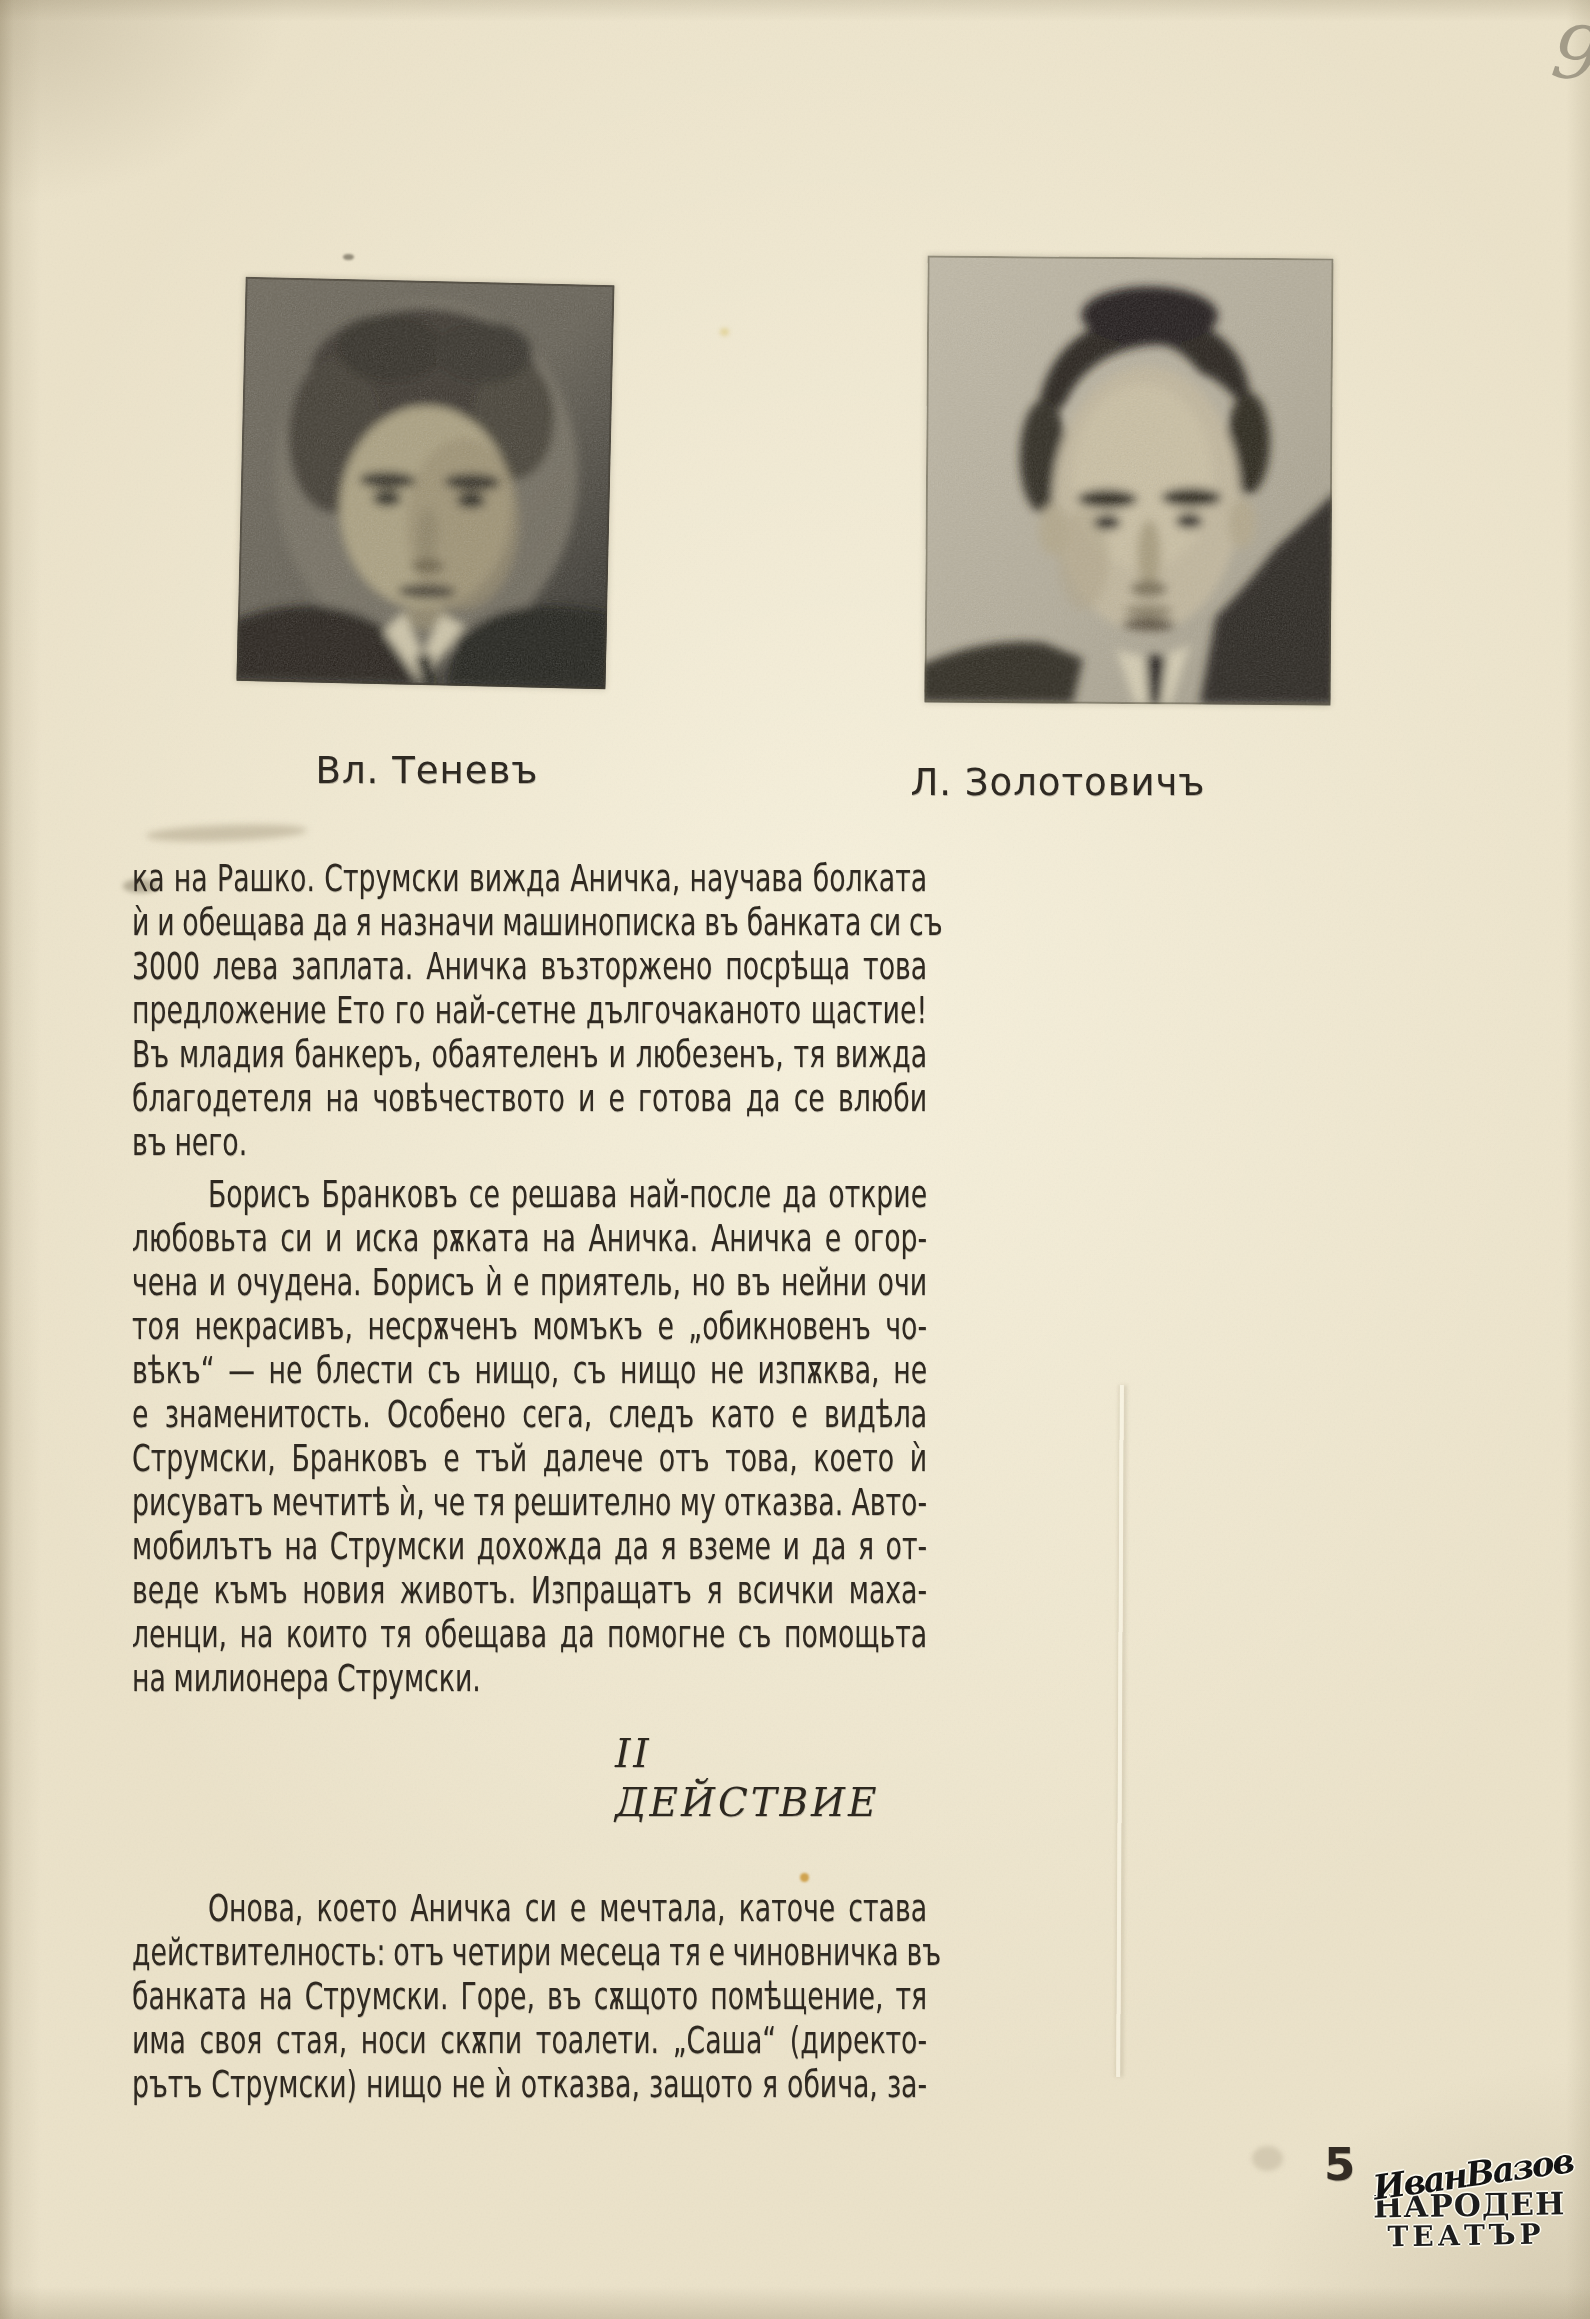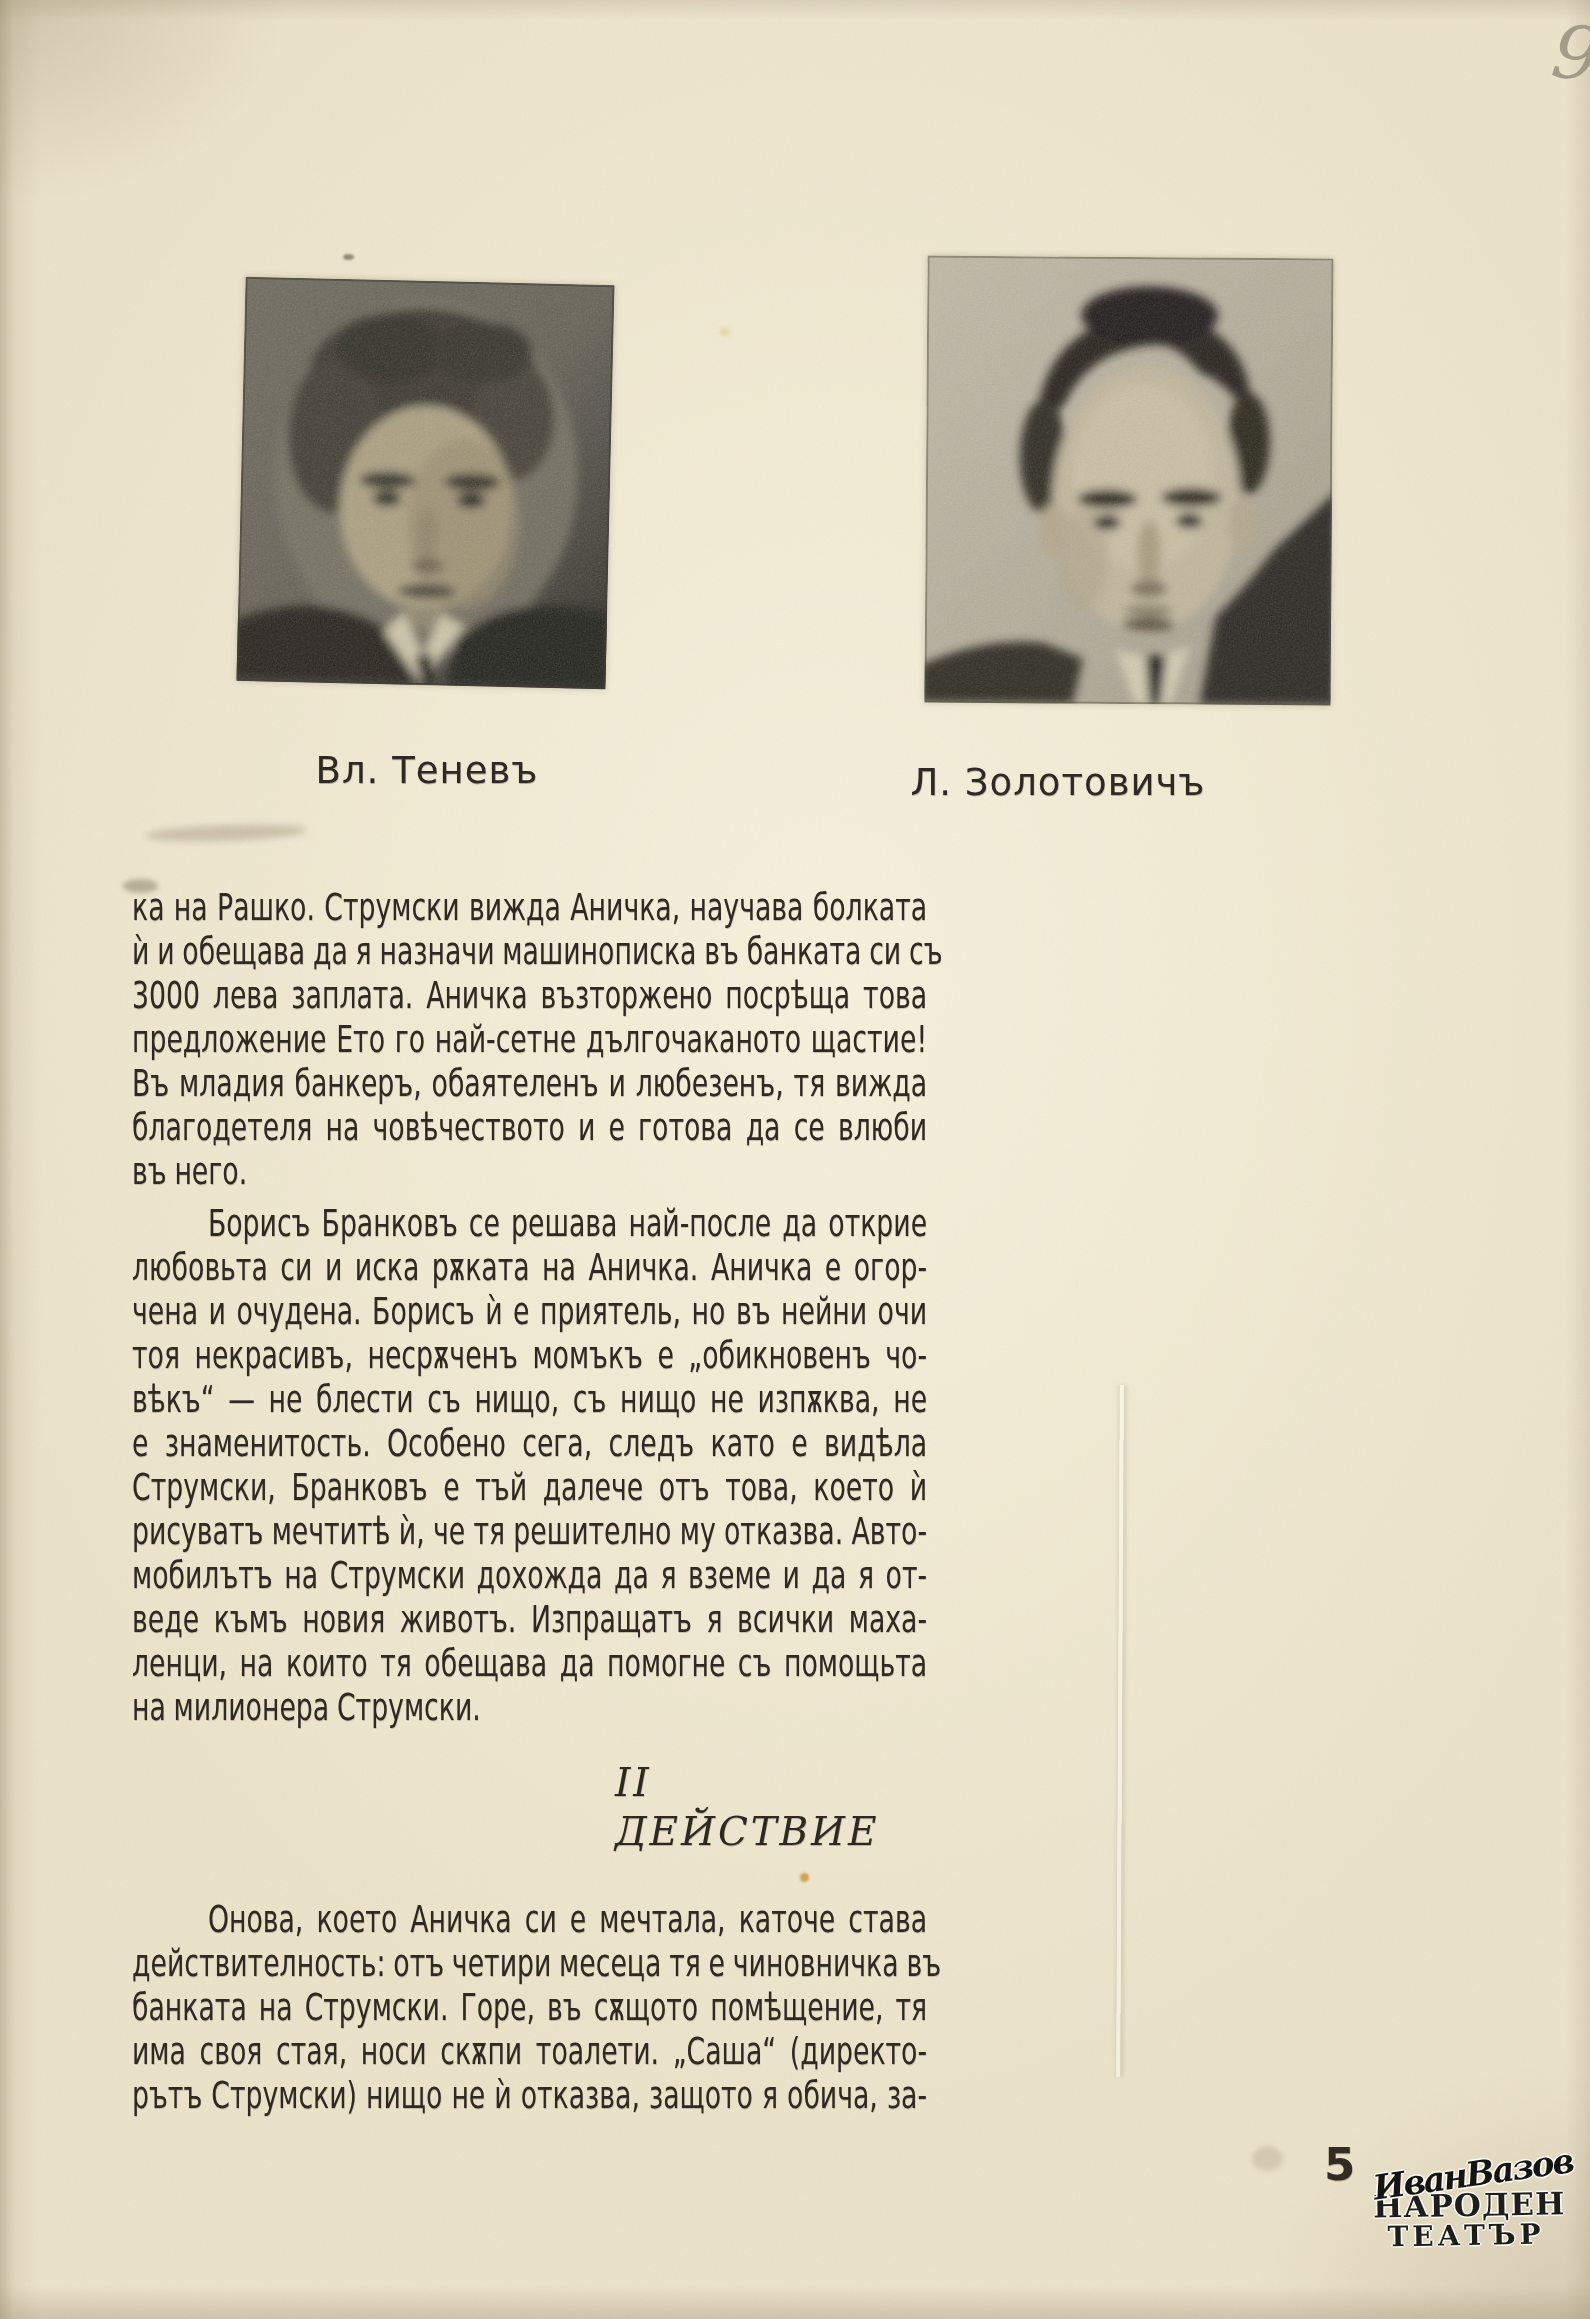--- a/index.html
+++ b/index.html
@@ -24,36 +24,36 @@
   .photo2{left:926px;top:257px;width:406px;height:447px;transform:rotate(0.4deg);}
   
   .caption{
     position:absolute;z-index:3;text-align:center;
     font-size:37px;letter-spacing:1px;color:#2e2922;
     text-shadow:0.5px 0.5px 0 rgba(46,41,34,.3);
   }
   .caption1{left:244px;top:749px;width:366px;}
   .caption2{left:868px;top:761px;width:380px;}
   
-  .textblock{position:absolute;left:132px;top:885px;width:795px;z-index:3;}
+  .textblock{position:absolute;left:132px;top:856px;width:795px;z-index:3;}
   .line{
     width:1131px;transform:scaleX(0.703);transform-origin:0 0;
     font-size:38px;line-height:44px;height:44px;
     color:#2f2921;text-align:justify;text-align-last:justify;
     text-shadow:0.5px 0.5px 0 rgba(47,41,33,.22);
     word-spacing:-1px;white-space:nowrap;
   }
   .line.indent{text-indent:108px;}
   .line.short{text-align-last:left;}
   .para{margin:0;}
   .para + .para{margin-top:8px;}
   .act-heading{
     font-family:"DejaVu Serif",serif;font-style:italic;font-weight:500;
     font-size:39px;line-height:49px;letter-spacing:2.9px;color:#2d2820;
-    margin:29px 0 41px 483px;
+    margin:29px 0 59px 483px;
     text-shadow:0.5px 0.5px 0 rgba(45,40,32,.25);
   }
   
   .page-number{
     position:absolute;left:1324px;top:2138px;z-index:3;
     font-size:45px;font-weight:bold;color:#332c24;
     text-shadow:0.5px 0.5px 0 rgba(51,44,36,.3);
   }
   .stamp{position:absolute;left:1373px;top:2155px;width:185px;z-index:4;text-align:center;transform:rotate(-1deg);}
   .stamp-sig{

